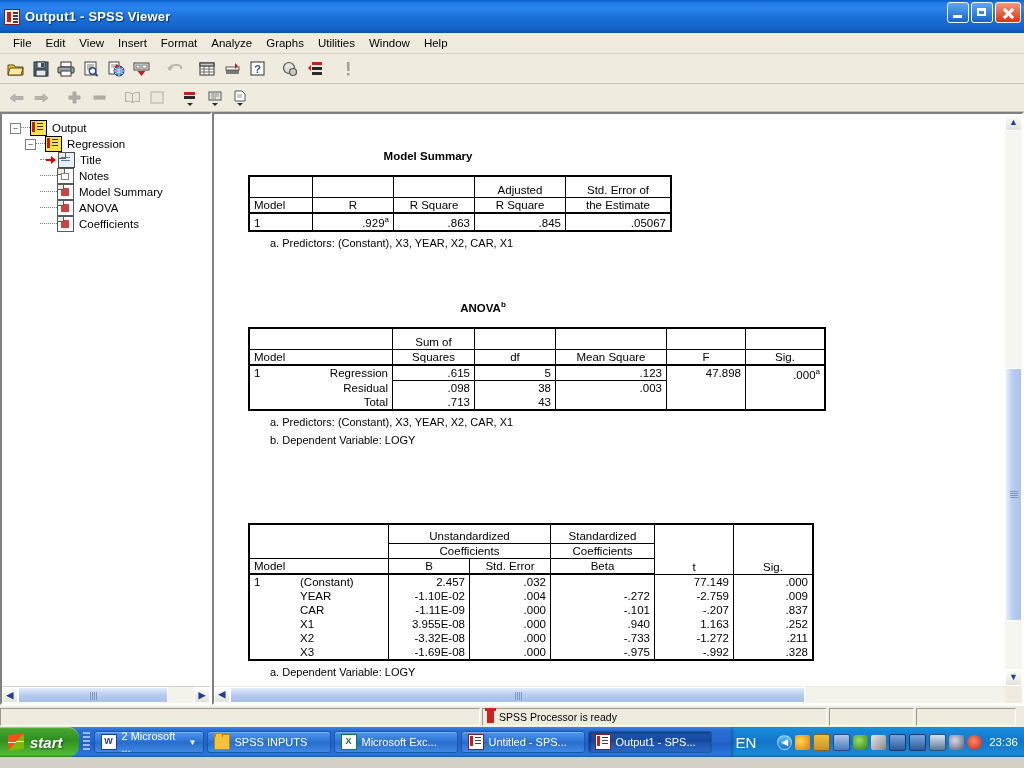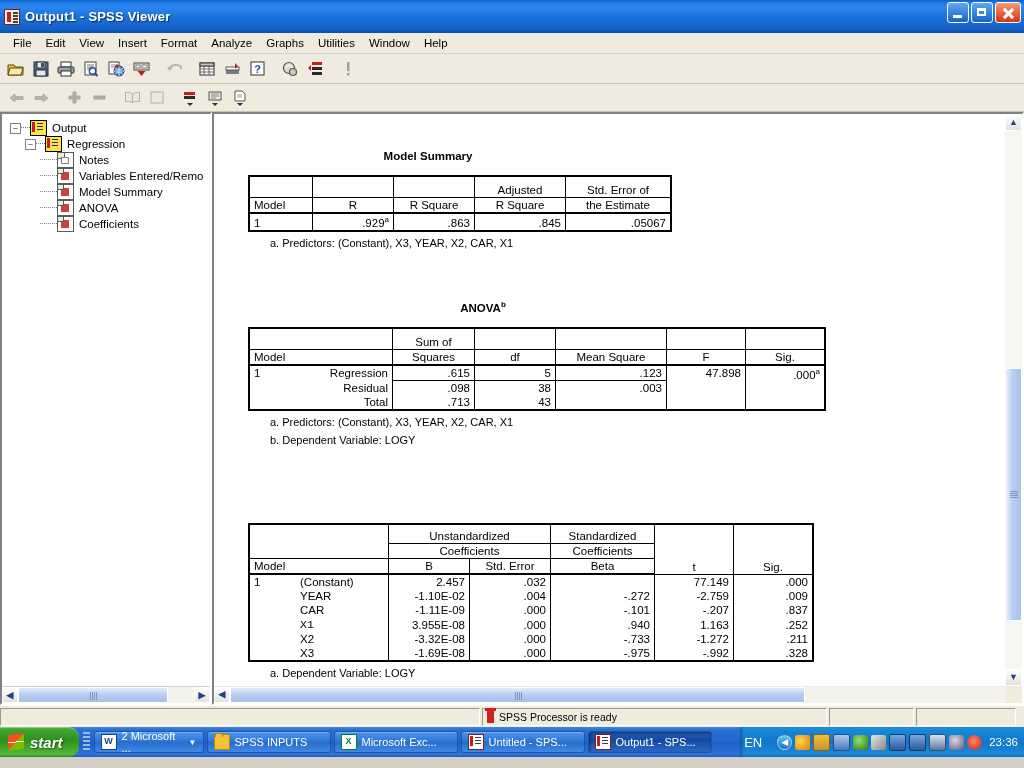--- a/index.html
+++ b/index.html
@@ -257,21 +257,21 @@
   .ti-folder::before{content:"";position:absolute;left:0;top:-2px;width:6px;height:3px;background:#f5c23c;border:1px solid #b8860b;border-bottom:none;}
   .ti-excel{background:#fff;border:1px solid #0f7a3d;color:#0f7a3d;font-size:9px;font-weight:bold;text-align:center;line-height:12px;}
   .ti-spss{background:#fff;border:1px solid #7a2020;}
   .ti-spss::before{content:"";position:absolute;left:1px;top:1px;width:3px;height:10px;background:#c02020;}
   .ti-spss::after{content:"";position:absolute;left:6px;top:2px;width:6px;height:1px;background:#404040;box-shadow:0 3px 0 #404040,0 6px 0 #404040;}
   #tray{
     margin-left:auto;height:30px;display:flex;align-items:center;
     background:linear-gradient(to bottom,#23a0e8 0%,#1788da 10%,#1276c9 50%,#1b8ad8 92%,#1170bf 100%);
     padding:0 6px 0 4px;box-shadow:inset 2px 0 3px rgba(0,0,0,.25);gap:3px;
   }
-  #tray .lang{color:#fff;font-size:13px;margin-right:12px;}
+  #tray .lang{color:#fff;font-size:15px;margin-right:18px;}
   #tray .chev{
     width:15px;height:15px;border-radius:50%;
     background:linear-gradient(to bottom,#5cc3f5,#1a74c4);
     color:#fff;font-size:9px;display:flex;align-items:center;justify-content:center;
     border:1px solid rgba(255,255,255,.5);box-sizing:border-box;flex:0 0 auto;
   }
   .tray-ic{width:15px;height:15px;flex:0 0 auto;border-radius:2px;}
   #tray .clock{color:#fff;font-size:11.5px;margin-left:4px;}
 </style>
 </head>
@@ -487,34 +487,35 @@
       </div>
 
       <div class="trow">
         <span style="width:23px"></span>
         <span class="expander">–</span>
         <span class="dots" style="width:9px"></span>
         <span class="ic ic-output"></span>
         <span class="tlabel">Regression</span>
       </div>
 
+      <div class="trow">
+        <span style="width:38px"></span>
+        <span class="dots" style="width:6px"></span>
+        <span class="redarrow"></span>
+        <span class="ic ic-page ic-title-g"></span>
+        <span class="tlabel">Title</span>
+      </div>
 
       <div class="trow">
         <span style="width:38px"></span>
         <span class="dots" style="width:17px"></span>
         <span class="ic ic-page ic-notes"></span>
         <span class="tlabel">Notes</span>
       </div>
 
-      <div class="trow">
-        <span style="width:38px"></span>
-        <span class="dots" style="width:17px"></span>
-        <span class="ic ic-page ic-tbl"></span>
-        <span class="tlabel">Variables Entered/Remo</span>
-      </div>
 
       <div class="trow">
         <span style="width:38px"></span>
         <span class="dots" style="width:17px"></span>
         <span class="ic ic-page ic-tbl"></span>
         <span class="tlabel">Model Summary</span>
       </div>
 
       <div class="trow">
         <span style="width:38px"></span>
@@ -685,21 +686,21 @@
             <td class="lf" style="border-right:none;border-top:none;border-bottom:none;">&nbsp;</td>
             <td class="lf" style="border-left:none;border-top:none;border-bottom:none;padding-left:22px;">CAR</td>
             <td class="rt" style="border-top:none;border-bottom:none;">-1.11E-09</td>
             <td class="rt" style="border-top:none;border-bottom:none;">.000</td>
             <td class="rt" style="border-top:none;border-bottom:none;">-.101</td>
             <td class="rt" style="border-top:none;border-bottom:none;">-.207</td>
             <td class="rt" style="border-top:none;border-bottom:none;">.837</td>
           </tr>
           <tr>
             <td class="lf" style="border-right:none;border-top:none;border-bottom:none;">&nbsp;</td>
-            <td class="lf" style="border-left:none;border-top:none;border-bottom:none;padding-left:22px;font-family:Liberation Mono, monospace;">X1</td>
+            <td class="lf" style="border-left:none;border-top:none;border-bottom:none;padding-left:22px;">X1</td>
             <td class="rt" style="border-top:none;border-bottom:none;">3.955E-08</td>
             <td class="rt" style="border-top:none;border-bottom:none;">.000</td>
             <td class="rt" style="border-top:none;border-bottom:none;">.940</td>
             <td class="rt" style="border-top:none;border-bottom:none;">1.163</td>
             <td class="rt" style="border-top:none;border-bottom:none;">.252</td>
           </tr>
           <tr>
             <td class="lf" style="border-right:none;border-top:none;border-bottom:none;">&nbsp;</td>
             <td class="lf" style="border-left:none;border-top:none;border-bottom:none;padding-left:22px;">X2</td>
             <td class="rt" style="border-top:none;border-bottom:none;">-3.32E-08</td>

